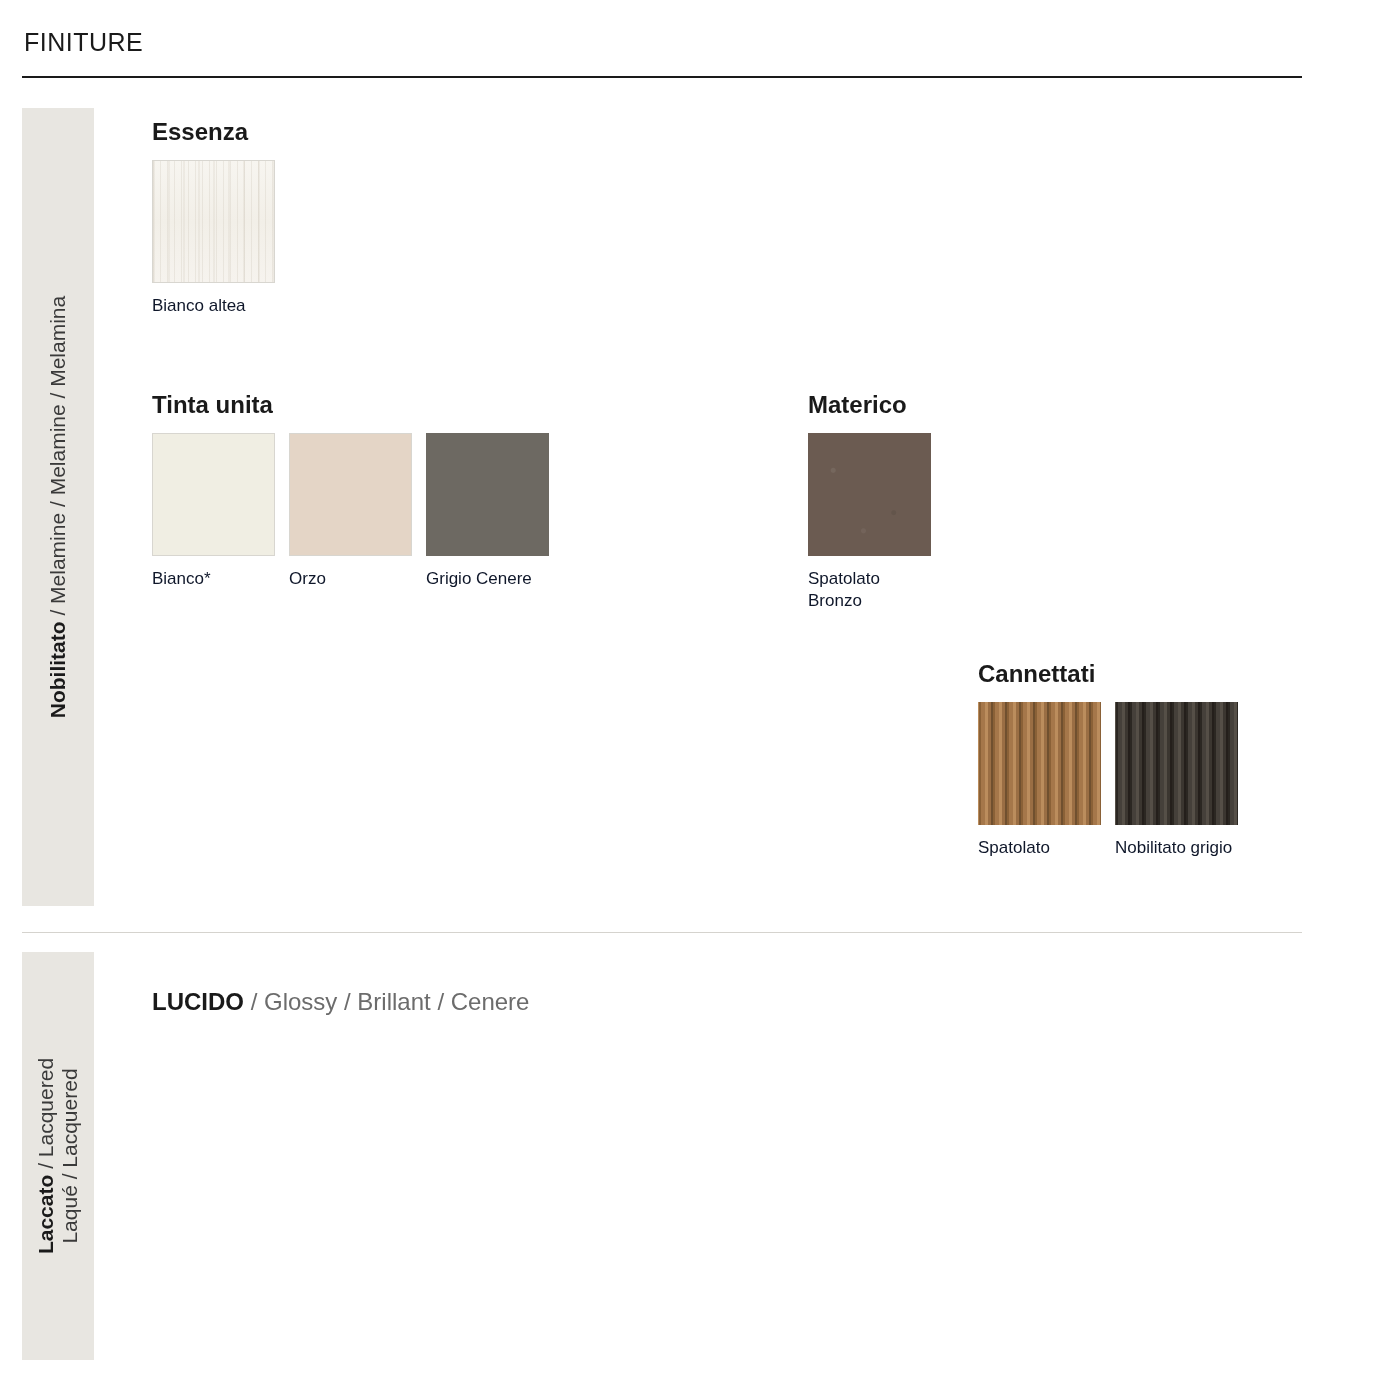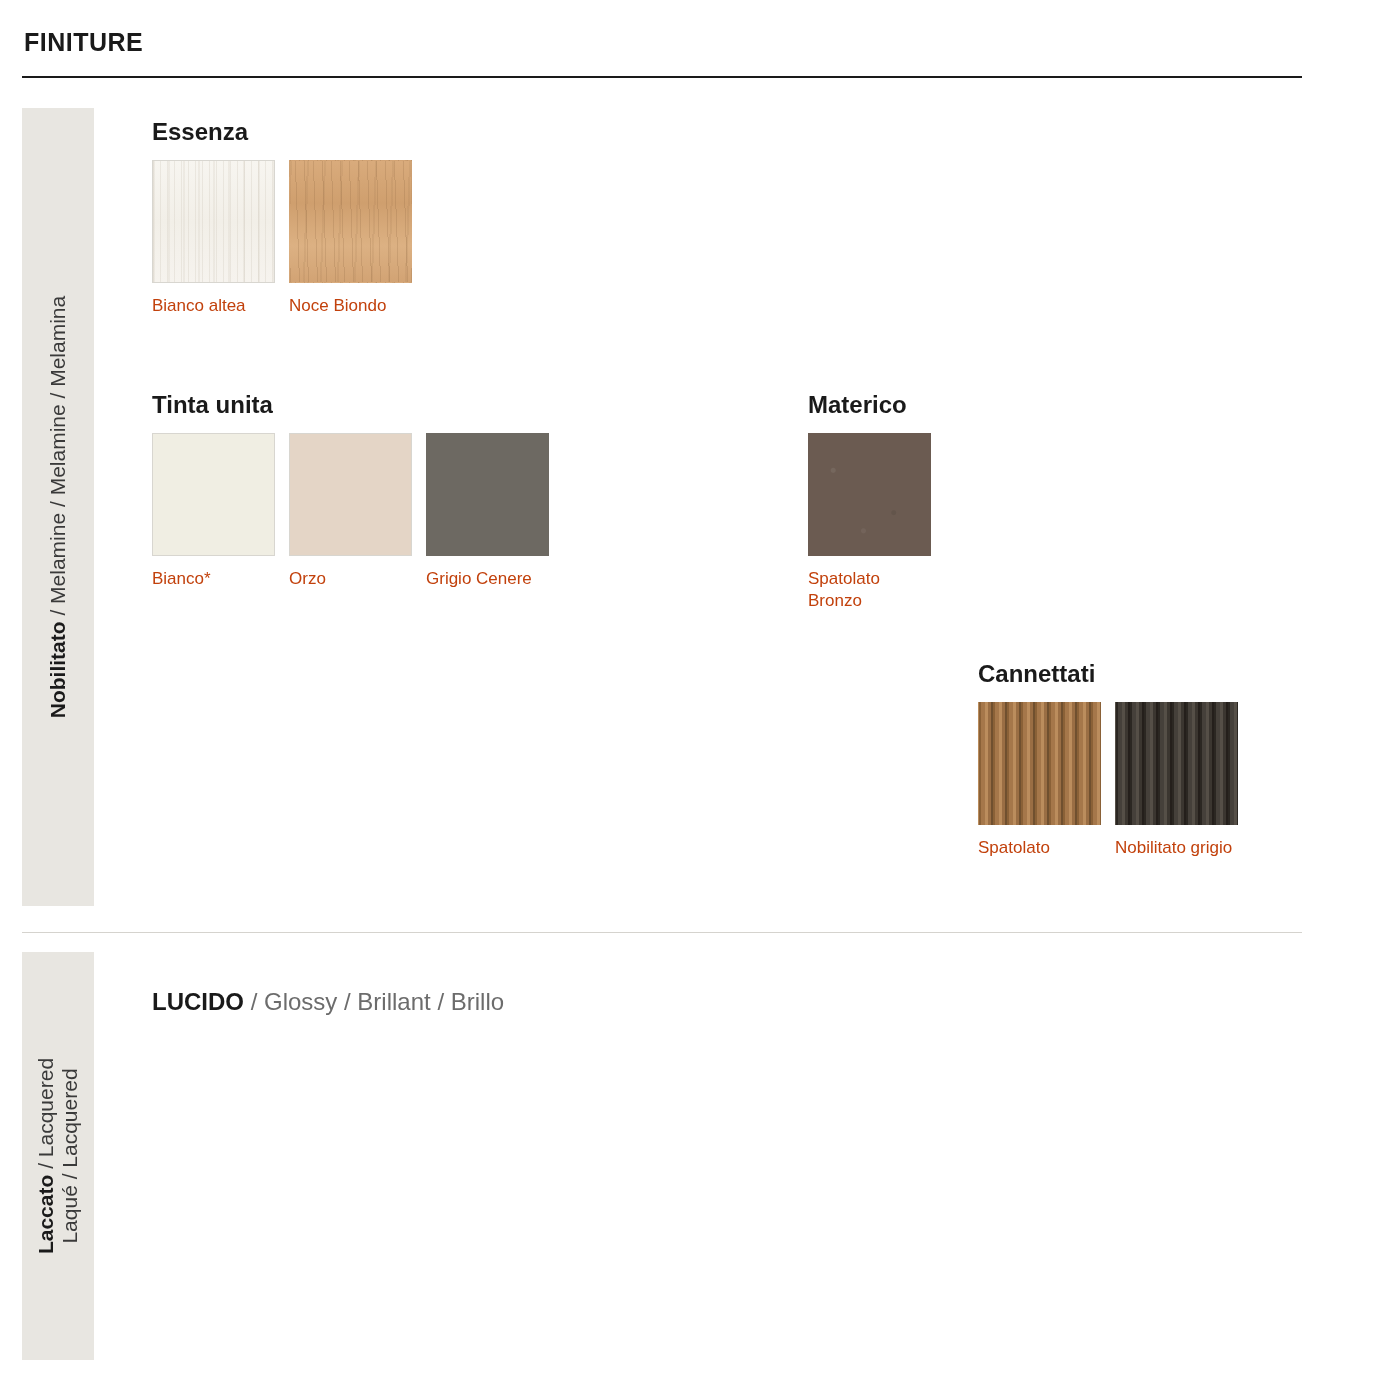--- a/index.html
+++ b/index.html
@@ -14,21 +14,21 @@
     position: relative;
     width: 1400px; height: 1400px;
     overflow: hidden;
   }
 
   
   .page-title {
     position: absolute;
     left: 24px; top: 28px;
     font-size: 25px;
-    font-weight: bold;
+    font-weight: normal;
     letter-spacing: 0.5px;
   }
   .title-rule {
     position: absolute;
     left: 22px; top: 76px;
     width: 1280px; height: 2px;
     background: #1a1a1a;
   }
 
   
@@ -83,21 +83,21 @@
     width: 123px; height: 123px;
     border: 1px solid transparent;
     position: relative;
     overflow: hidden;
   }
   .swatch.bordered { border: 1px solid #d8d6d0; }
   .swatch-label {
     margin-top: 12px;
     font-size: 17px;
     line-height: 1.3;
-    color: #c2410c;
+    color: #0f172a;
     word-break: break-word;
   }
 
   
   .tex-wood-light {
     background:
       repeating-linear-gradient(90deg, rgba(205,198,185,.30) 0 1px, rgba(255,255,255,0) 1px 7px),
       repeating-linear-gradient(90deg, rgba(220,214,203,.35) 0 2px, rgba(255,255,255,0) 2px 15px),
       linear-gradient(180deg,#f7f5f0 0%, #f2efe8 50%, #f6f3ee 100%);
   }
@@ -175,24 +175,20 @@
 
       <div class="group" style="left:22px; top:10px;">
         <div class="group-title">
           <span>Essenza</span>
         </div>
         <div class="swatch-row">
           <div class="swatch-cell">
             <div class="swatch bordered tex-wood-light"></div>
             <div class="swatch-label">Bianco altea</div>
           </div>
-          <div class="swatch-cell">
-            <div class="swatch tex-wood-oak"></div>
-            <div class="swatch-label">Noce Biondo</div>
-          </div>
         </div>
       </div>
 
       <div class="group" style="left:22px; top:283px;">
         <div class="group-title">
           <span>Tinta unita</span>
         </div>
         <div class="swatch-row">
           <div class="swatch-cell">
             <div class="swatch bordered tex-flat" style="background:#f0eee3;"></div>
@@ -247,19 +243,19 @@
     <div class="band" style="height:408px;">
       <div class="band-label">
         <span class="b">Laccato</span><span class="n"> / Lacquered</span>
         <span class="l2">Laqué / Lacquered</span>
       </div>
     </div>
 
     <div class="section-body" style="width:1172px; height:408px;">
       <div class="group" style="left:22px; top:36px;">
         <div class="group-title">
-          <span>LUCIDO</span><span class="sub"> / Glossy / Brillant / Brillo</span>
+          <span>LUCIDO</span><span class="sub"> / Glossy / Brillant / Cenere</span>
         </div>
       </div>
     </div>
   </div>
 
 </div>
 
 </body></html>

